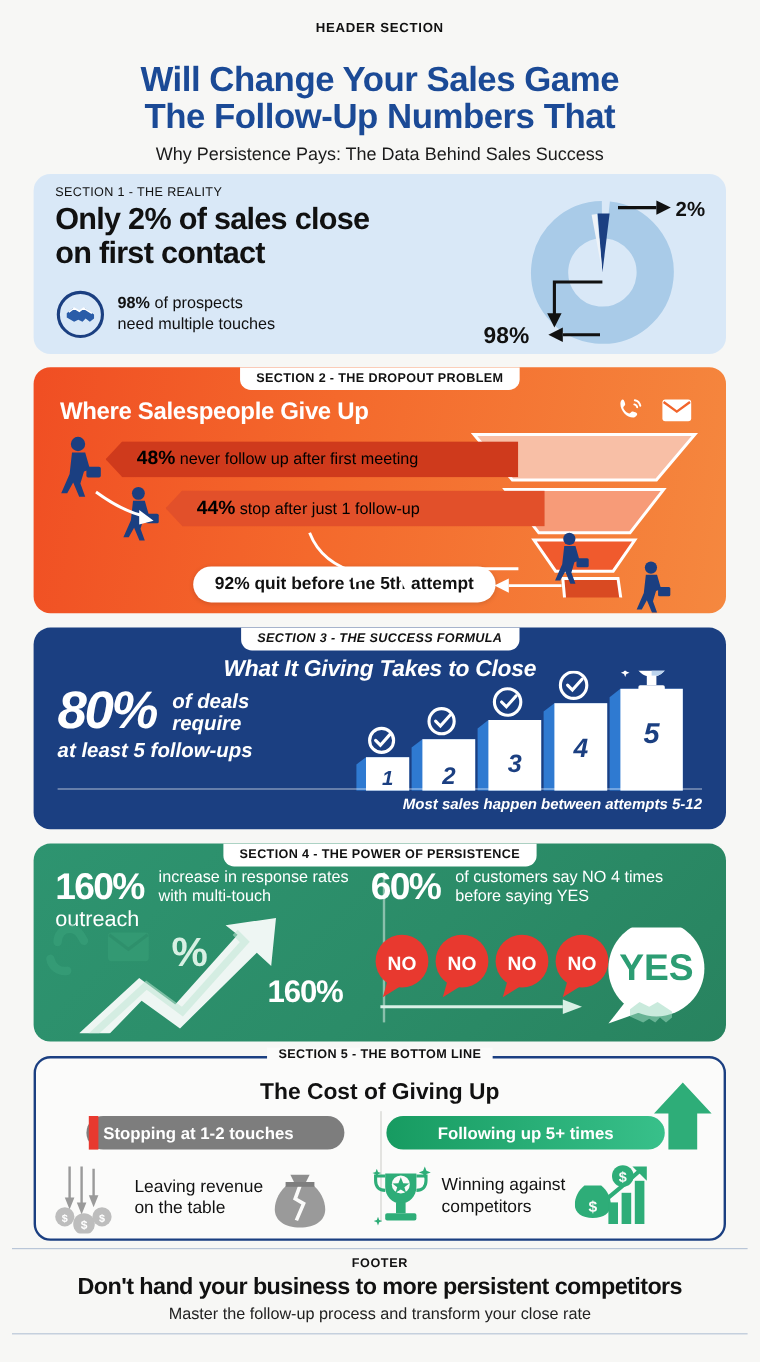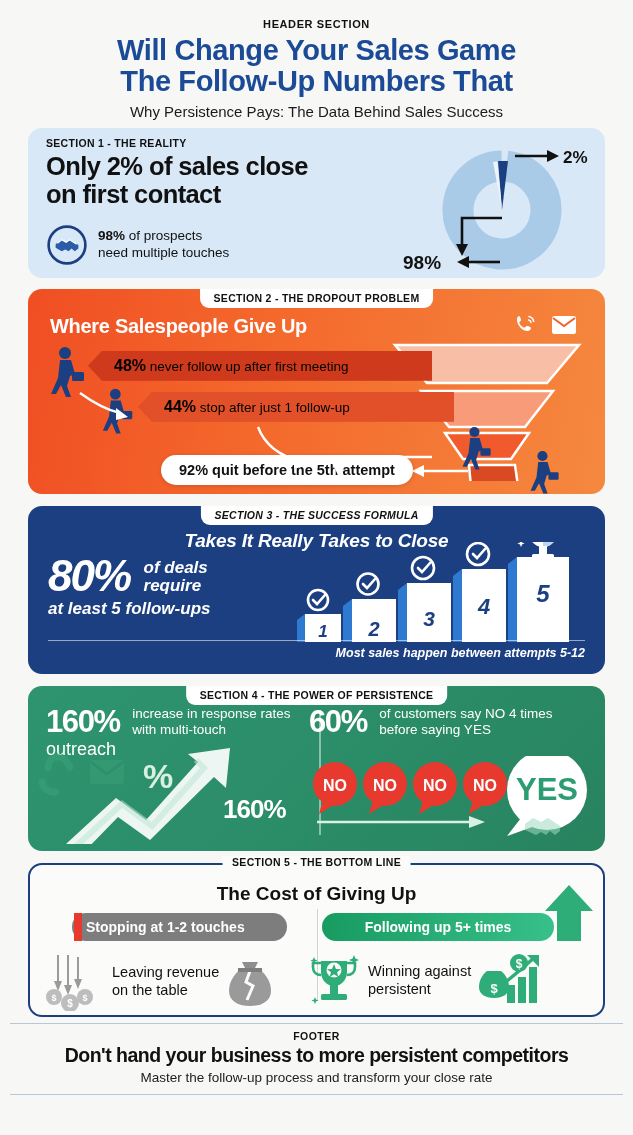--- a/index.html
+++ b/index.html
@@ -10,40 +10,40 @@
     color:#1a1a1a;
     overflow:hidden;
     position:relative;
   }
   .page{position:relative;width:633px;height:1135px;box-sizing:border-box;}
 
   
   .header{padding:18px 20px 6px;text-align:center;}
   .eyebrow{
     font-size:11px;font-weight:bold;letter-spacing:.6px;color:#111;
-    text-transform:uppercase;margin-bottom:5px;
+    text-transform:uppercase;margin-bottom:22px;
   }
   .h1{
     font-size:29px;line-height:1.08;font-weight:bold;color:#1b4a96;
     letter-spacing:-.4px;margin:0 0 5px;
   }
   .subtitle{font-size:15px;color:#1b1b1b;font-weight:500;margin-bottom:2px;}
 
   
   .panel{position:relative;margin:0 28px 12px;border-radius:14px;overflow:hidden;}
   .tab{
     position:absolute;left:50%;transform:translateX(-50%);top:0;z-index:6;
     background:#ffffff;color:#111;font-size:10.5px;font-weight:bold;
     letter-spacing:.3px;padding:3px 14px 4px;border-radius:0 0 9px 9px;
     white-space:nowrap;
   }
 
   
   .s1{background:#d9e8f7;height:150px;margin-bottom:11px;}
-  .s1-label{position:absolute;left:18px;top:9px;font-size:10.5px;font-weight:bold;letter-spacing:.3px;color:#111;}
+  .s1-label{position:absolute;left:18px;top:9px;font-size:10.5px;font-weight:normal;letter-spacing:.3px;color:#111;}
   .s1-head{
     position:absolute;left:18px;top:24px;width:360px;
     font-size:25.5px;font-weight:bold;line-height:1.1;color:#111;letter-spacing:-.6px;
   }
   .s1-foot{position:absolute;left:18px;top:96px;display:flex;align-items:center;gap:10px;}
   .shake-badge{width:42px;height:42px;flex:0 0 42px;}
   .s1-foot-txt{font-size:13.5px;line-height:1.25;color:#111;}
   .s1-foot-txt b{font-weight:bold;}
   .donut-wrap{position:absolute;right:8px;top:6px;width:200px;height:140px;}
 
@@ -245,21 +245,21 @@
       <polygon points="266,168 280,176 266,180" fill="#fff"></polygon>
       <path d="M404 168 L310 168 L310 178" fill="none" stroke="#fff" stroke-width="2.4"></path>
       <polygon points="304,174 310,186 316,174" fill="#fff"></polygon>
       <line x1="440" y1="182" x2="396" y2="182" stroke="#fff" stroke-width="2.4"></line>
       <polygon points="396,176 384,182 396,188" fill="#fff"></polygon>
     </svg>
   </div>
 
   <div class="panel s3">
     <div class="tab">SECTION 3 - THE SUCCESS FORMULA</div>
-    <div class="s3-title">Takes It Really Takes to Close</div>
+    <div class="s3-title">What It Giving Takes to Close</div>
 
     <div class="s3-left">
       <span class="big80">80%</span>
       <span class="s3-of">
         <span style="display:block">of deals</span>
         <span style="display:block">require</span>
       </span>
       <div class="s3-least">at least 5 follow-ups</div>
     </div>
 
@@ -422,21 +422,21 @@
           <polygon points="26,11 28,16 33,16.3 29,19.3 30.4,24 26,21.2 21.6,24 23,19.3 19,16.3 24,16" fill="#2ead78"></polygon>
           <path d="M13 10H5v4c0 5 3 8 8 8M39 10h8v4c0 5-3 8-8 8" fill="none" stroke="#2ead78" stroke-width="2.6"></path>
           <rect x="22" y="32" width="8" height="9" fill="#2ead78"></rect>
           <rect x="13" y="41" width="26" height="6" rx="1.6" fill="#2ead78"></rect>
           <path d="M46 2l1.4 3.6L51 7l-3.6 1.4L46 12l-1.4-3.6L41 7l3.6-1.4z" fill="#2ead78"></path>
           <path d="M6 4l1 2.6L9.6 7.6 7 8.6 6 11.2 5 8.6 2.4 7.6 5 6.6z" fill="#2ead78"></path>
           <path d="M7 44l1 2.6 2.6 1L8 48.6 7 51.2 6 48.6 3.4 47.6 6 46.6z" fill="#2ead78"></path>
         </svg>
         <div class="s5-cap">
           <div>Winning against</div>
-          <div>persistent</div>
+          <div>competitors</div>
         </div>
         <svg width="62" height="56" viewBox="0 0 62 56">
           <path d="M8 18h14c5 4 8 10 8 16 0 7-6 11-15 11S0 41 0 34c0-6 3-12 8-16z" fill="#2ead78"></path>
           <text x="15" y="40" text-anchor="middle" font-size="13" font-weight="bold" fill="#fbfbfa" font-family="Liberation Sans, sans-serif">$</text>
           <rect x="28" y="32" width="8" height="18" fill="#2ead78"></rect>
           <rect x="39" y="24" width="8" height="26" fill="#2ead78"></rect>
           <rect x="50" y="14" width="8" height="36" fill="#2ead78"></rect>
           <polyline points="28,28 40,18 56,4" fill="none" stroke="#2ead78" stroke-width="3.4"></polyline>
           <polygon points="48,2 60,2 60,14" fill="#2ead78"></polygon>
           <circle cx="40" cy="10" r="9" fill="#2ead78"></circle>

